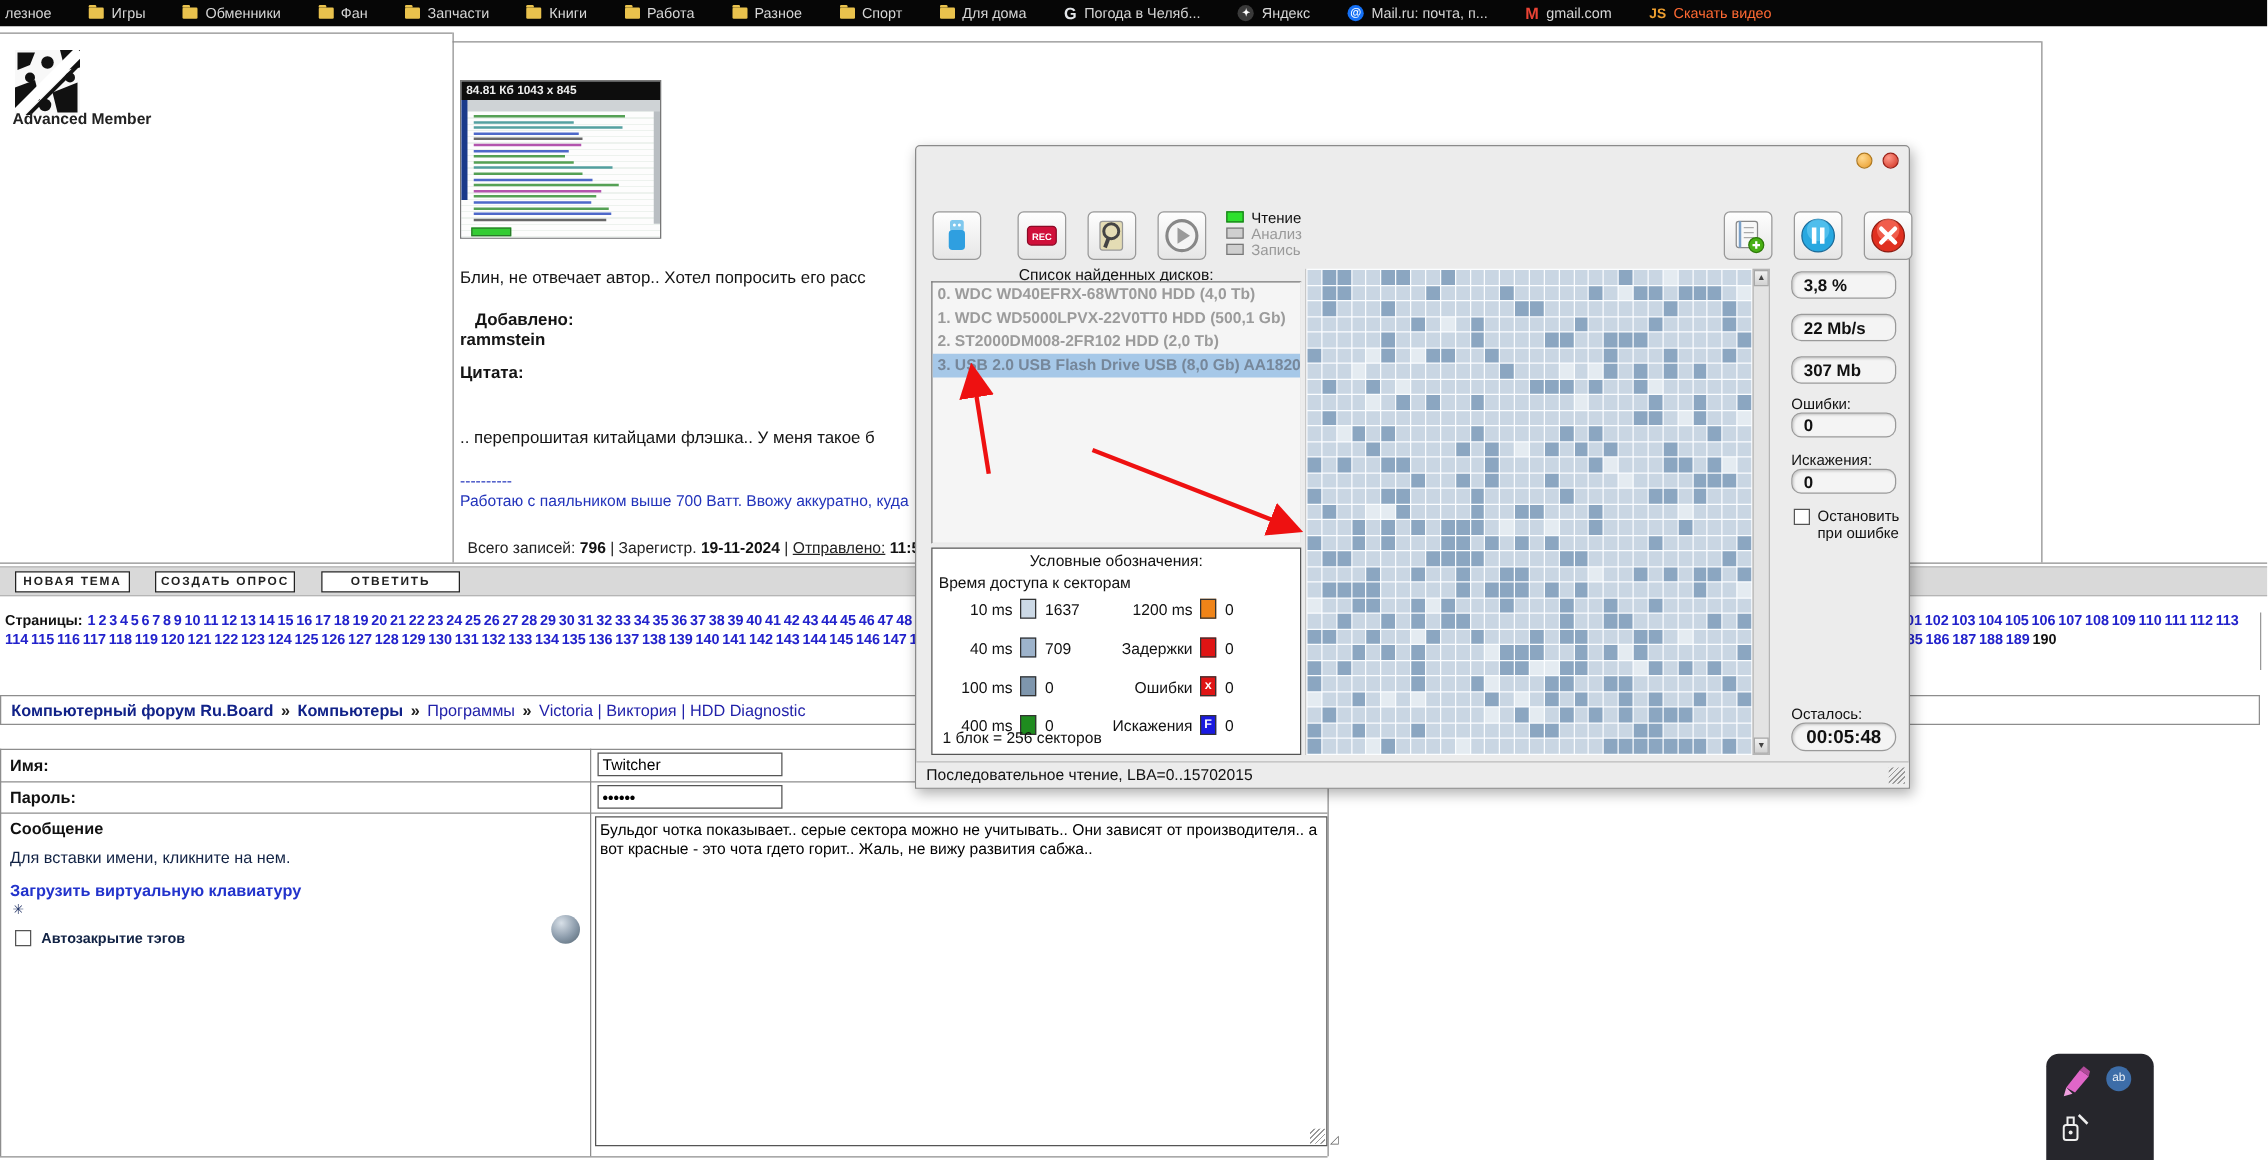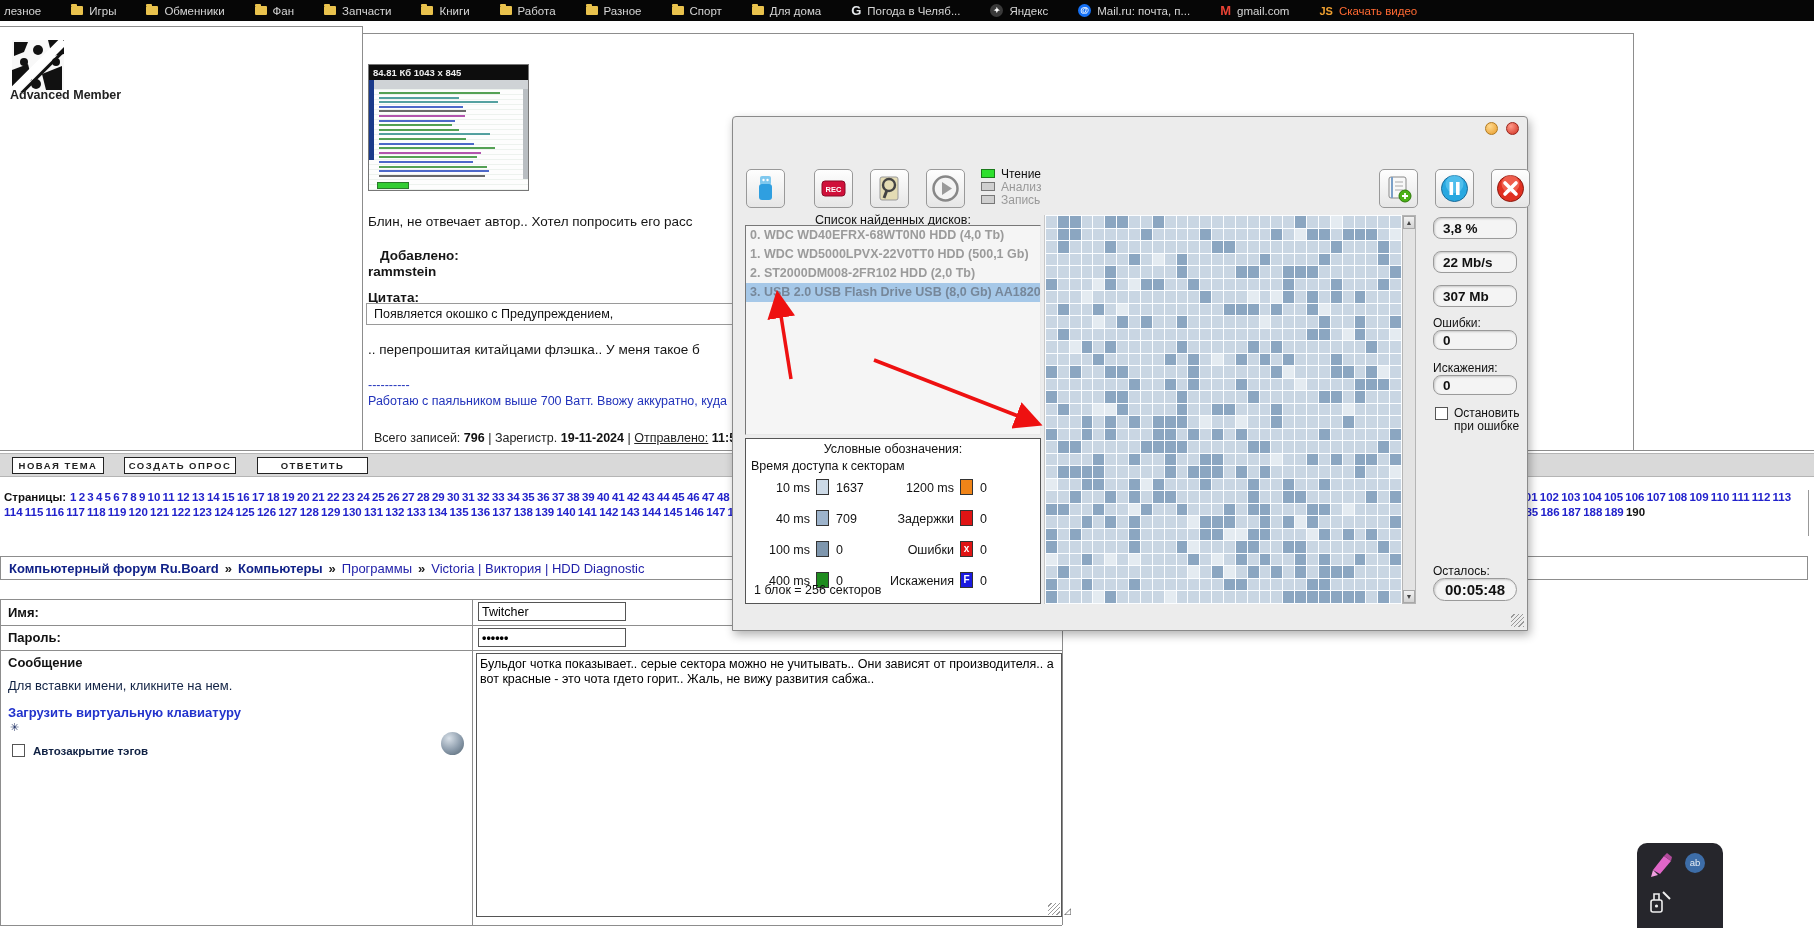--- a/index.html
+++ b/index.html
@@ -297,21 +297,20 @@
         </div>
       <div id="thumb-scroll"></div>
       <div id="thumb-progress"></div>
     </div>
   </div>
 
   <div class="abs post-text" style="left:368px;top:214px;">Блин, не отвечает автор.. Хотел попросить его расс</div>
   <div class="abs post-text" style="left:380px;top:248px;font-weight:bold;">Добавлено:</div>
   <div class="abs post-text" style="left:368px;top:264px;font-weight:bold;">rammstein</div>
   <div class="abs post-text" style="left:368px;top:290px;font-weight:bold;">Цитата:</div>
-  <div id="quote-box" class="abs">Появляется окошко с Предупреждением,</div>
   <div class="abs post-text" style="left:368px;top:342px;">.. перепрошитая китайцами флэшка.. У меня такое б</div>
   <div class="abs blue-sig" style="left:368px;top:378px;">----------</div>
   <div class="abs blue-sig" style="left:368px;top:394px;">Работаю с паяльником выше 700 Ватт. Ввожу аккуратно, куда</div>
 
   <div id="post-footer" class="abs">
     <span>Всего записей:</span>
     <b>796</b> |
     <span>Зарегистр.</span>
     <b>19-11-2024</b> |
     <span class="u">Отправлено:</span>
@@ -1430,20 +1429,21 @@
     <div class="statfield" style="top:213px;height:20px;line-height:19px;">0</div>
     <div class="statlabel" style="top:244px;">Искажения:</div>
     <div class="statfield" style="top:258px;height:20px;line-height:19px;">0</div>
     <div id="stop-check">
       <div class="cb"></div>
       <div id="stop-label">Остановить при ошибке</div>
     </div>
     <div class="statlabel" style="top:447px;">Осталось:</div>
     <div class="statfield" id="remaining-field">00:05:48</div>
 
+    <div id="bd-status">Последовательное чтение, LBA=0..15702015</div>
     <div id="bd-grip"></div>
 
     <svg id="arrows" width="794" height="513">
       <defs>
         <marker id="ah" markerWidth="8" markerHeight="8" refX="6" refY="4" orient="auto">
           <path d="M0 0 L8 4 L0 8 z" fill="#ee1111"></path>
         </marker>
       </defs>
       <line x1="58" y1="262" x2="45" y2="180" stroke="#ee1111" stroke-width="3.5" marker-end="url(#ah)"></line>
       <line x1="141" y1="243" x2="303" y2="306" stroke="#ee1111" stroke-width="3.5" marker-end="url(#ah)"></line>

